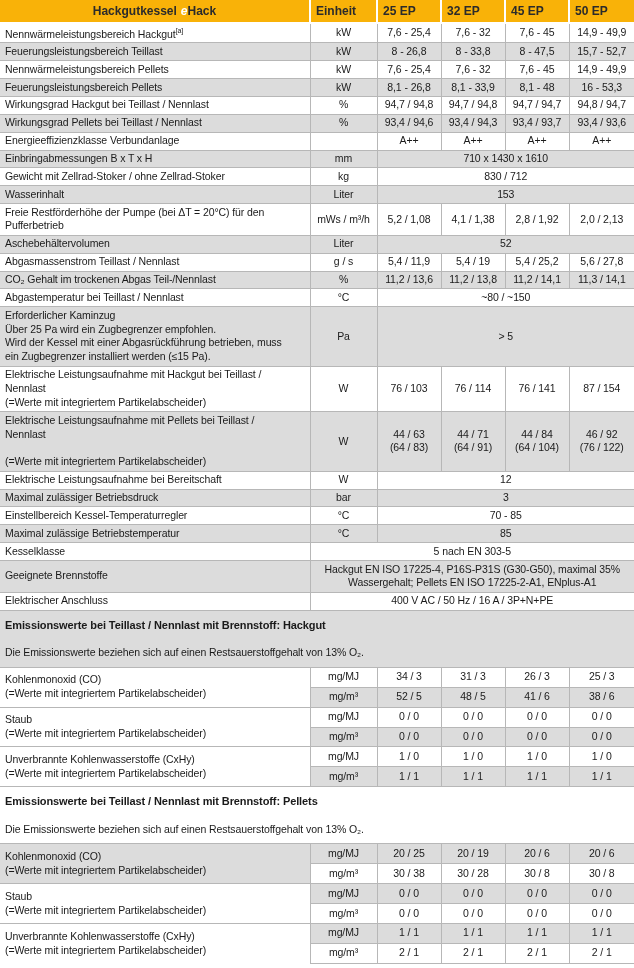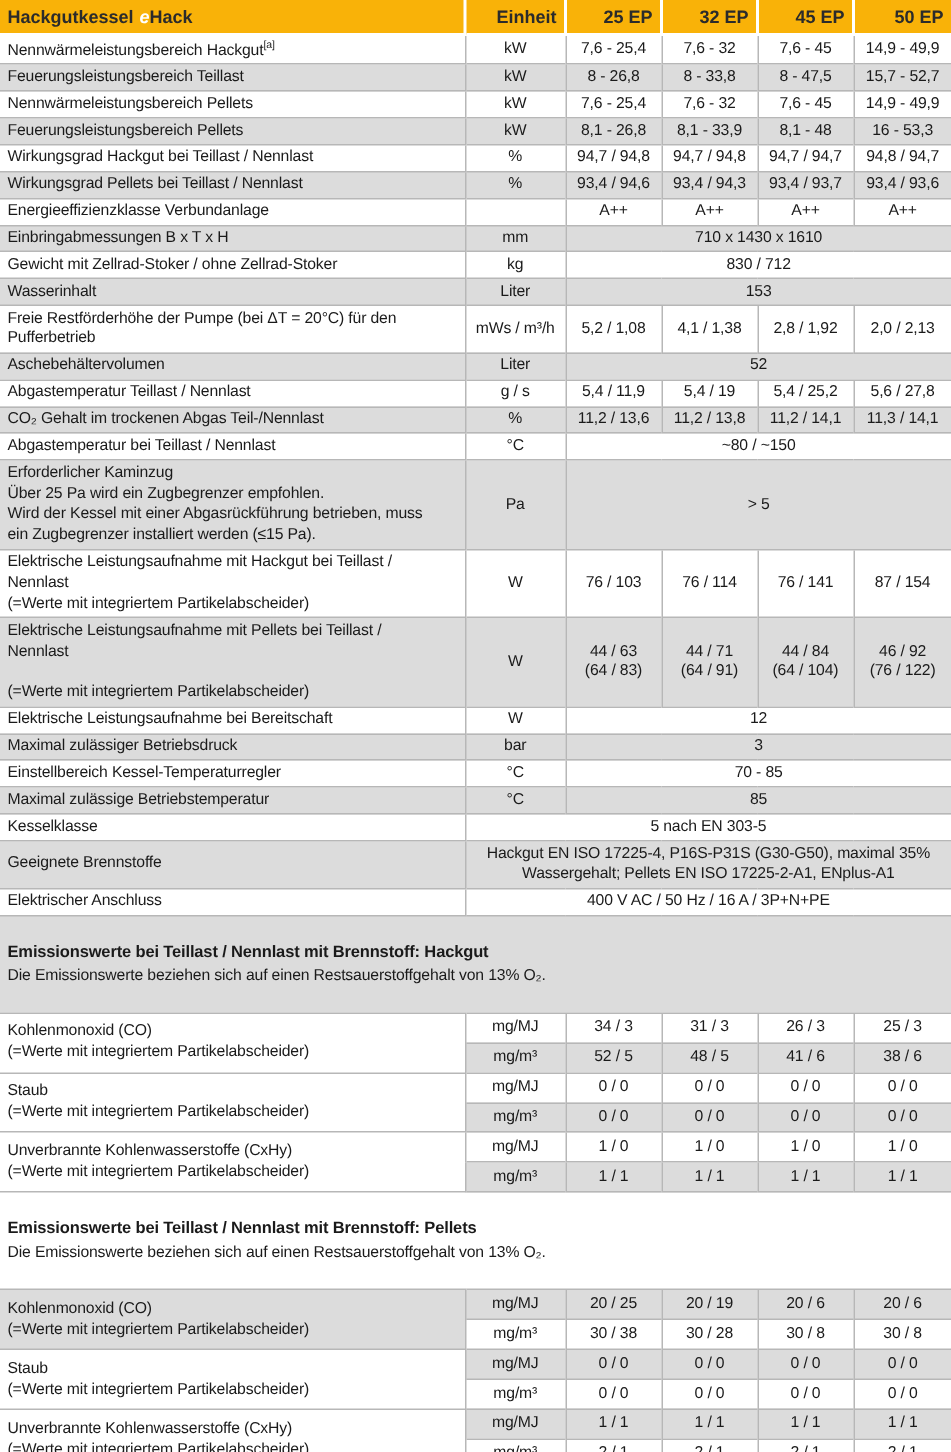--- a/index.html
+++ b/index.html
@@ -6,36 +6,36 @@
   body{
     width:634px;height:968px;overflow:hidden;background:#fff;
     font-family:"Liberation Sans",sans-serif;color:#1a1a1a;
   }
   table{width:634px;border-collapse:collapse;table-layout:fixed;}
   
   thead th{
     background:#F9B208;color:#2b2b2b;font-size:12px;font-weight:bold;
     padding:4px 5px;border-bottom:2px solid #fff;
   }
-  thead th.title{text-align:left;}
-  thead th.hc{text-align:right;border-left:2px solid #fff;}
+  thead th.title{text-align:center;}
+  thead th.hc{text-align:left;border-left:2px solid #fff;}
   .accent{font-style:italic;color:#fff;margin-left:4px;}
   
   tbody td{
     font-size:10.5px;line-height:1.32;letter-spacing:-0.1px;
     padding:1.5px 4px;border-top:1px solid #b7b7b7;vertical-align:middle;
     white-space:pre-line;
   }
   tbody tr:last-child td{border-bottom:1px solid #b7b7b7;}
   td.lbl{text-align:left;padding-left:5px;}
   td.unit,td.val,td.spn{text-align:center;border-left:1px solid #b7b7b7;}
   td.shade{background:#DCDCDC;}
-  td.section{padding:17px 5px;border-left:none;}
+  td.section{padding:7px 5px;border-left:none;}
   .sec1{font-weight:bold;font-size:11px;}
-  .sec2{font-size:10.5px;margin-top:2px;}
+  .sec2{font-size:10.5px;margin-top:14px;}
   tr.blockrow td{padding-top:2.5px;padding-bottom:2.5px;}
   sup{font-size:7px;}
   .footnote{font-size:9.5px;font-weight:bold;margin:5px 0 0 3px;color:#1a1a1a;}
   .footnote sup{font-size:7px;}
   .endnote{font-size:10px;font-style:italic;text-align:left;margin:7px 6px 0 0;color:#1a1a1a;}
 </style>
 </head>
 <body>
 
 <table>
@@ -137,21 +137,21 @@
         <td class="val">4,1 / 1,38</td>
         <td class="val">2,8 / 1,92</td>
         <td class="val">2,0 / 2,13</td>
       </tr>
       <tr>
         <td class="lbl shade">Aschebehältervolumen</td>
         <td class="unit shade">Liter</td>
         <td class="spn shade" colspan="4">52</td>
       </tr>
       <tr>
-        <td class="lbl">Abgastemperatur Teillast / Nennlast</td>
+        <td class="lbl">Abgasmassenstrom Teillast / Nennlast</td>
         <td class="unit">g / s</td>
         <td class="val">5,4 / 11,9</td>
         <td class="val">5,4 / 19</td>
         <td class="val">5,4 / 25,2</td>
         <td class="val">5,6 / 27,8</td>
       </tr>
       <tr>
         <td class="lbl shade">CO₂ Gehalt im trockenen Abgas Teil-/Nennlast</td>
         <td class="unit shade">%</td>
         <td class="val shade">11,2 / 13,6</td>

